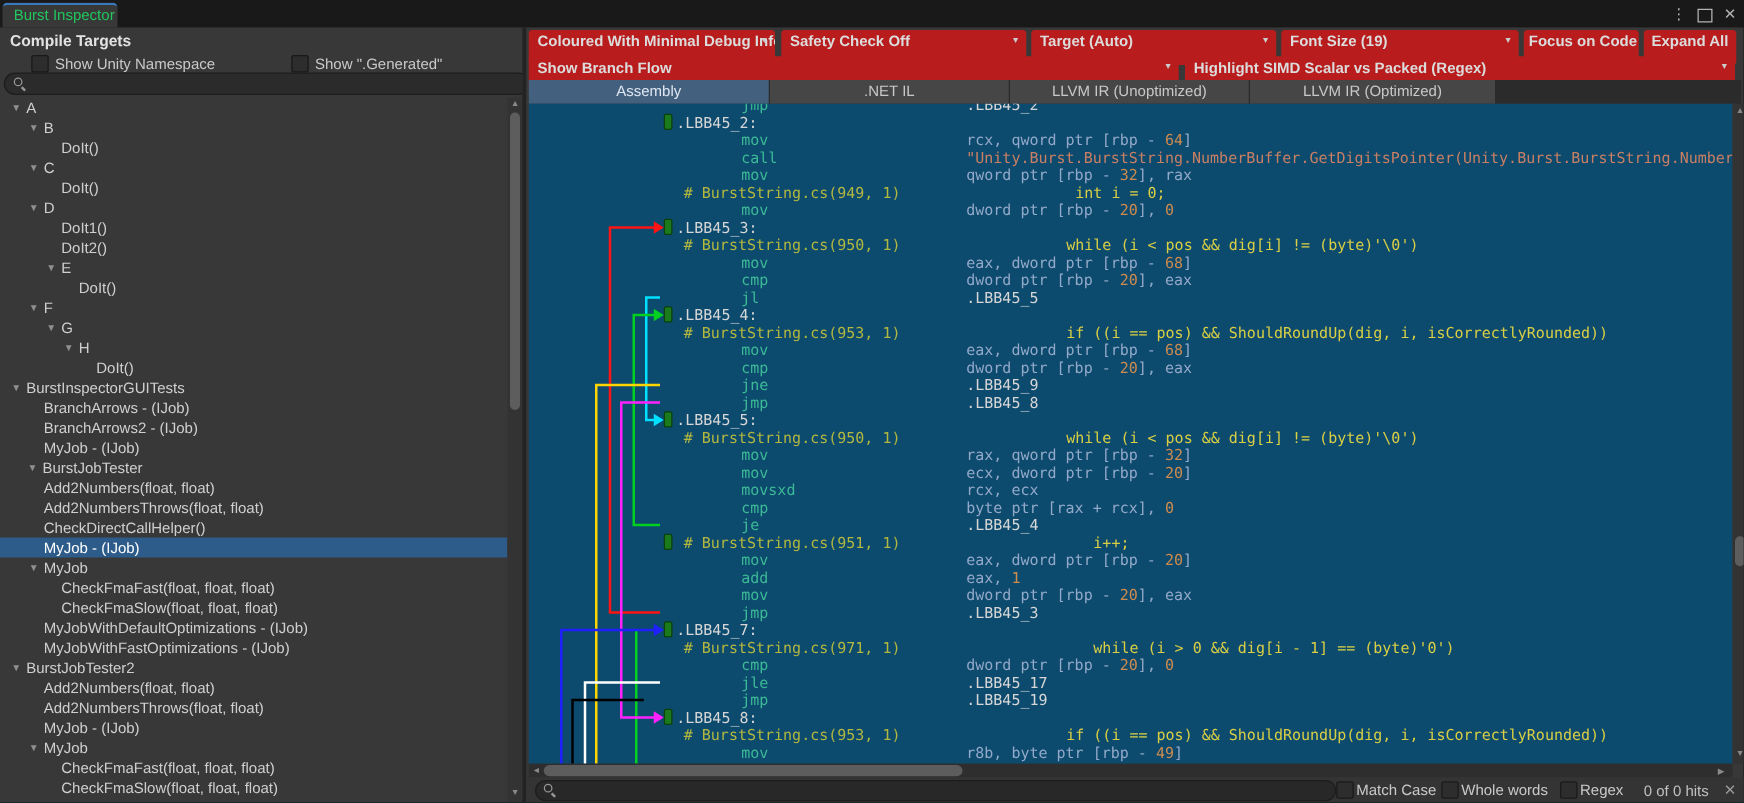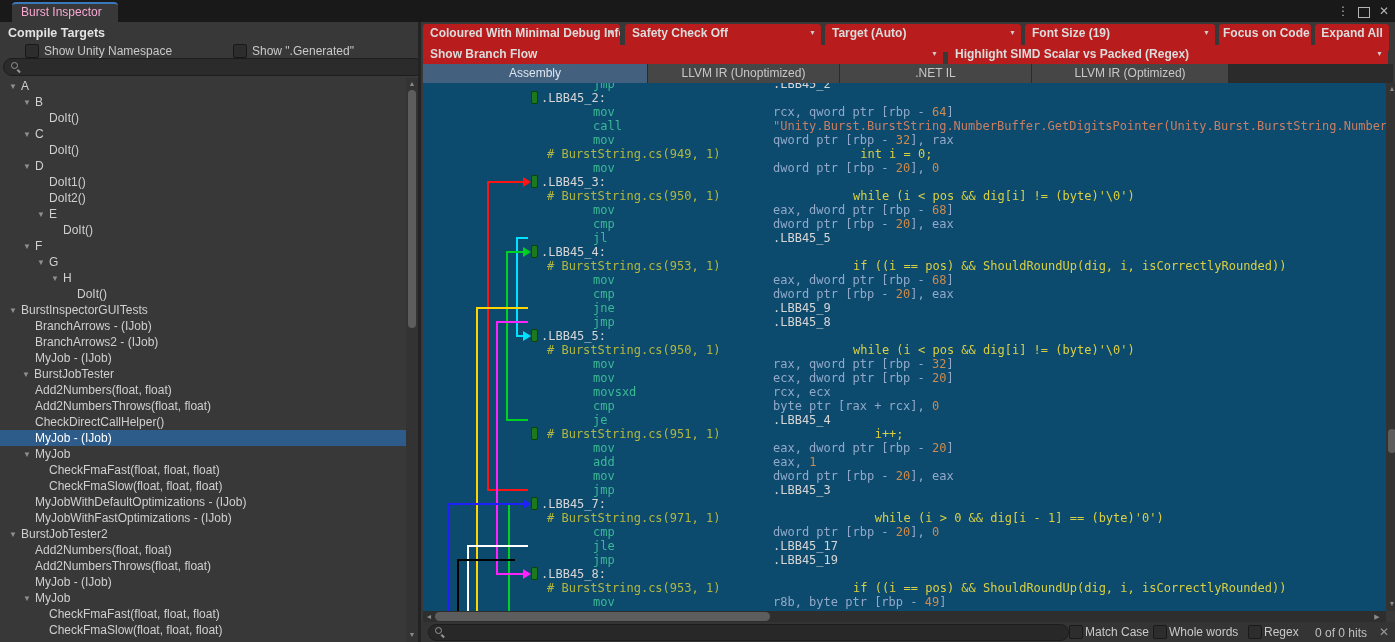--- a/index.html
+++ b/index.html
@@ -1,22 +1,22 @@
 <!DOCTYPE html>
 <html><head>
 <meta charset="utf-8">
 <style>
   html,body{margin:0;padding:0;background:#161616;}
   .app{position:relative;width:1395px;height:642px;background:#232323;overflow:hidden;
        font-family:"Liberation Sans",sans-serif;font-size:12px;color:#c9c9c9;
        -webkit-font-smoothing:antialiased;}
   
   .titlebar{position:absolute;left:0;top:0;width:1395px;height:22px;background:#191919;}
-  .doc-tab{position:absolute;left:12px;top:2px;width:106px;height:20px;background:#383838;
-           border-top:2px solid #3a79bb;border-radius:4px 4px 0 0;color:#f9a8d4;
+  .doc-tab{position:absolute;left:2px;top:2px;width:92px;height:20px;background:#383838;
+           border-top:2px solid #3a79bb;border-radius:4px 4px 0 0;color:#22c55e;
            line-height:17px;padding-left:9px;box-sizing:border-box;}
   .winicons{position:absolute;right:6px;top:3px;display:flex;gap:9px;align-items:center;color:#b4b4b4;}
   .kebab{font-size:12px;line-height:16px;}
   .maxbox{width:10px;height:9px;border:1.5px solid #b4b4b4;margin-top:3px;}
   .closex{font-size:12px;line-height:16px;}
   
   .sidebar{position:absolute;left:0;top:22px;width:418px;height:620px;background:#383838;}
   .sb-title{position:absolute;left:8px;top:4px;font-weight:bold;color:#e2e2e2;font-size:12.5px;}
   .cb{position:absolute;top:22px;display:flex;align-items:center;gap:5px;}
   .cb .box{width:12px;height:12px;background:#2d2d2d;border:1px solid #191919;border-radius:2px;}
@@ -155,23 +155,23 @@
         <div class="ctrl dd" style="left: 404px; top: 2px; width: 196px;"><span>Target (Auto)</span><span class="dar">▼</span></div>
         <div class="ctrl dd" style="left: 604px; top: 2px; width: 190px;"><span>Font Size (19)</span><span class="dar">▼</span></div>
         <div class="ctrl btn" style="left: 798px; top: 2px; width: 92px;">Focus on Code</div>
         <div class="ctrl btn" style="left: 894px; top: 2px; width: 74px;">Expand All</div>
       </div>
     <div id="row2">
         <div class="ctrl dd" style="left: 2px; top: 23px; width: 520px;"><span>Show Branch Flow</span><span class="dar">▼</span></div>
         <div class="ctrl dd" style="left: 527px; top: 23px; width: 440px;"><span>Highlight SIMD Scalar vs Packed (Regex)</span><span class="dar">▼</span></div>
       </div>
     <div class="tabs" id="tabs">
-        <div class="tab active" style="width: 224px;">Assembly</div>
+        <div class="tab active" style="width: 192px;">Assembly</div>
+        <div class="tab" style="width: 191px;">.NET IL</div>
         <div class="tab" style="width: 191px;">LLVM IR (Unoptimized)</div>
-        <div class="tab" style="width: 191px;">.NET IL</div>
         <div class="tab" style="width: 196px;">LLVM IR (Optimized)</div>
       </div>
 
     <div class="code">
       <div class="codelines" id="codelines">
           <div class="codeline"><span class="c-mn">jmp</span><span class="c-opwrap"><i class="i-lbl">.LBB45_2</i></span></div>
           <div class="codeline"><span class="c-mark"></span><span class="c-lbl">.LBB45_2:</span></div>
           <div class="codeline"><span class="c-mn">mov</span><span class="c-opwrap"><i class="i-op">rcx, qword ptr [rbp - </i><i class="i-num">64</i><i class="i-op">]</i></span></div>
           <div class="codeline"><span class="c-mn">call</span><span class="c-str">"Unity.Burst.BurstString.NumberBuffer.GetDigitsPointer(Unity.Burst.BurstString.NumberBuffer* t</span></div>
           <div class="codeline"><span class="c-mn">mov</span><span class="c-opwrap"><i class="i-op">qword ptr [rbp - </i><i class="i-num">32</i><i class="i-op">], rax</i></span></div>

